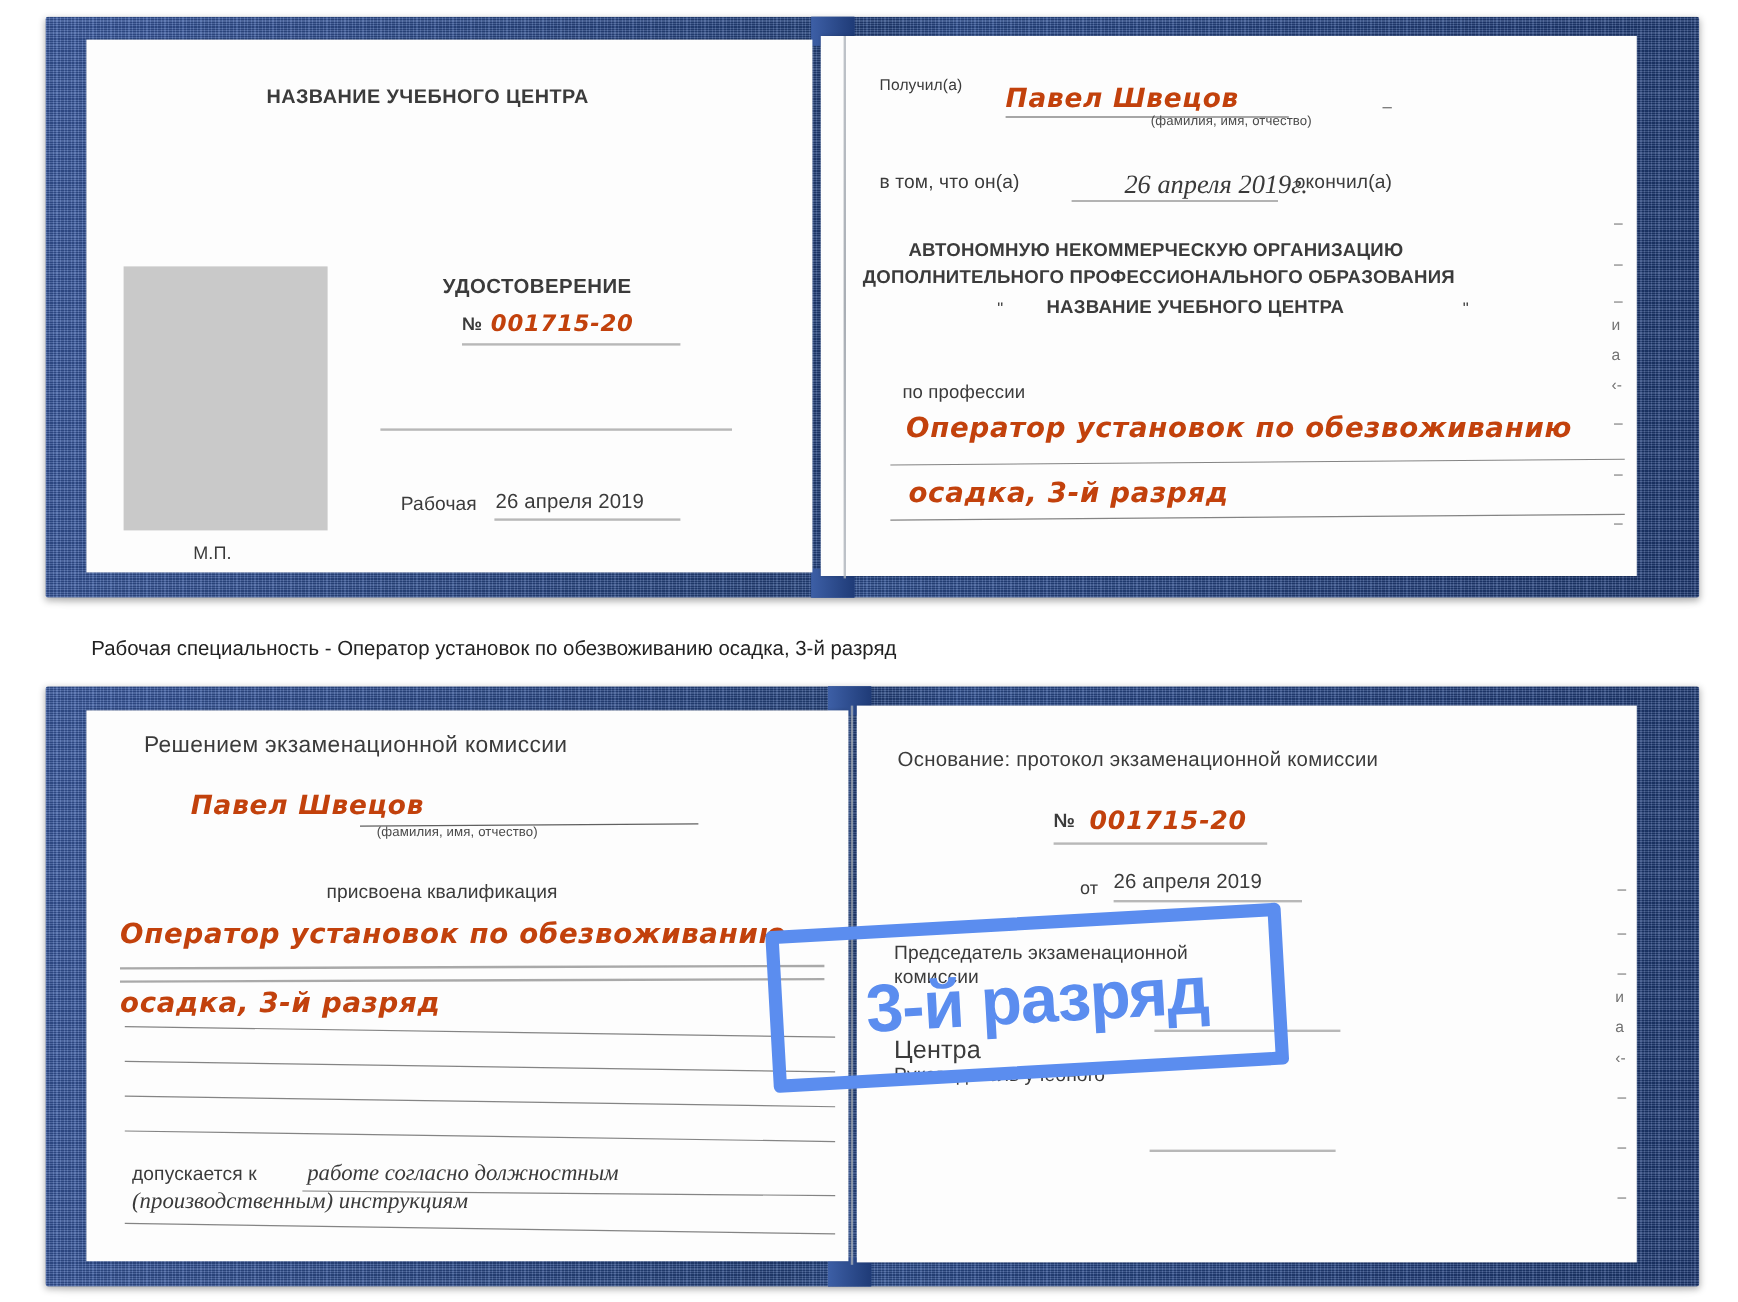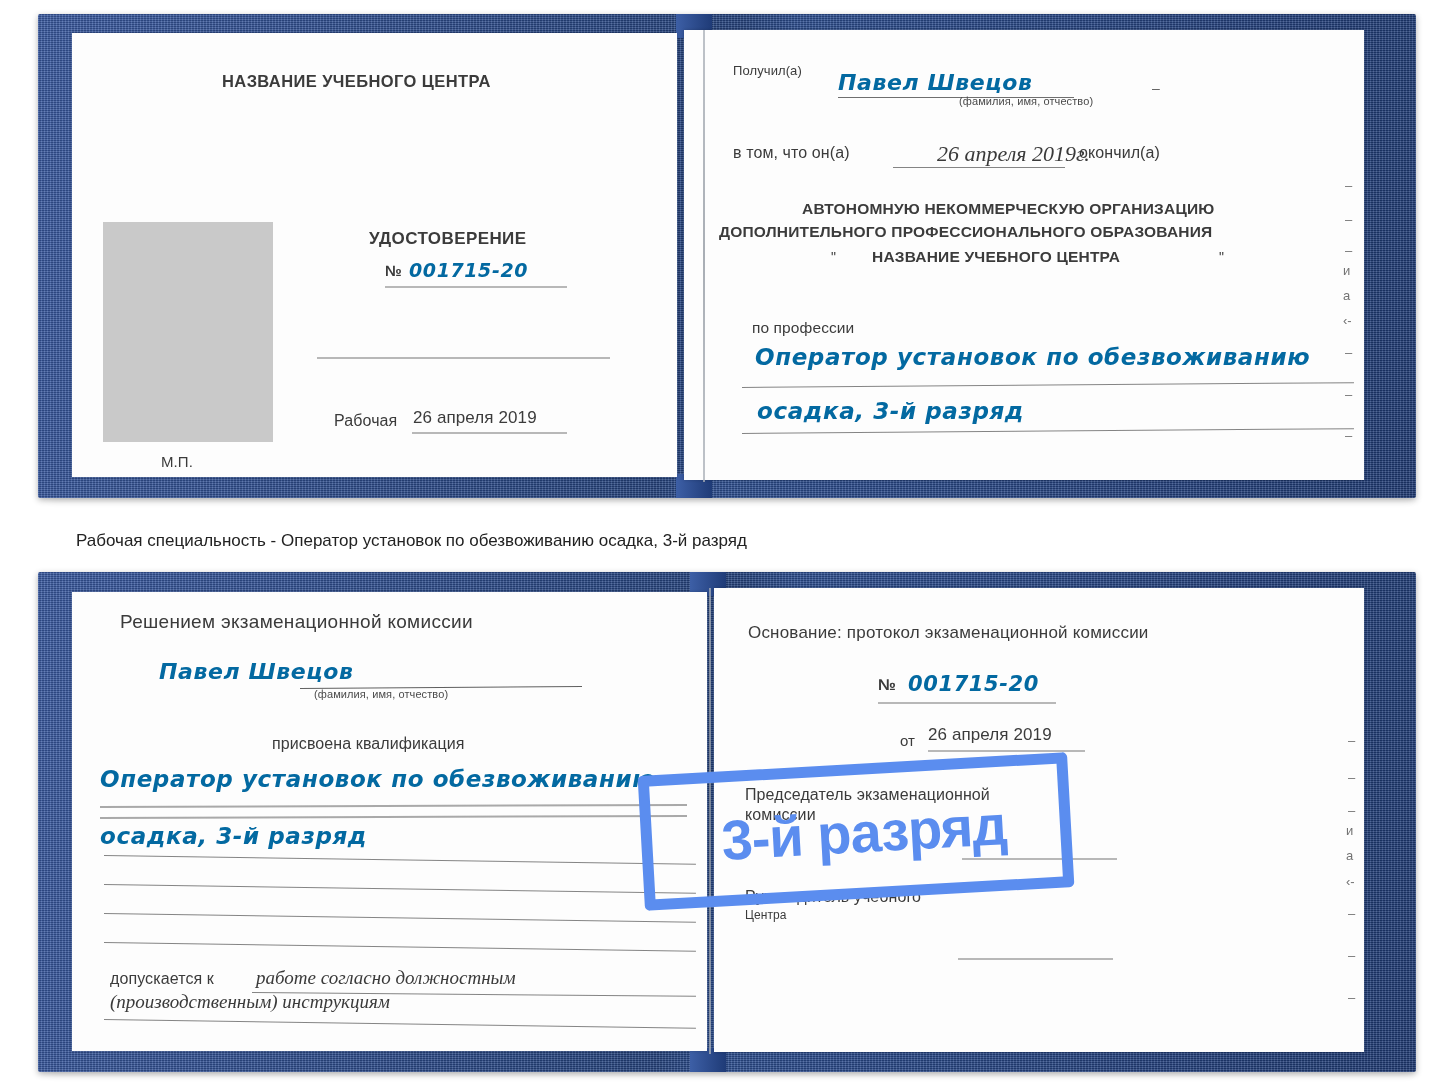--- a/index.html
+++ b/index.html
@@ -59,21 +59,21 @@
     background:#2b4c92;
     background-image:linear-gradient(90deg,#3d5fa6,#1f3b77);
   }
 
   
   .t{position:absolute;color:#3b3b3b;white-space:nowrap;letter-spacing:.1px;}
   .bold{font-weight:bold;}
   .small{font-size:11px;color:#4a4a4a;}
   .hand{
     font-family:"DejaVu Sans", sans-serif;
-    color:#0369a1;
+    color:#c2410c;
     font-style:italic;
     font-weight:600;
     letter-spacing:.6px;
     white-space:nowrap;
     position:absolute;
   }
   .type-it{
     font-family:"Liberation Serif", serif;
     font-style:italic;
     color:#3a3a3a;
@@ -168,21 +168,21 @@
 <div class="hand" style="left:838px;top:70px;font-size:22px;">Павел Швецов</div>
 <div class="rule" style="left:838px;top:97px;width:236px;background:#555;"></div>
 <div class="t small" style="left:959px;top:95px;font-size:11px;">(фамилия, имя, отчество)</div>
 <div class="t" style="left:1152px;top:80px;font-size:14px;color:#666;">–</div>
 
 <div class="t" style="left:733px;top:144px;font-size:16px;">в том, что он(а)</div>
 <div class="type-it" style="left:937px;top:141px;font-size:22px;">26 апреля 2019г.</div>
 <div class="rule" style="left:893px;top:167px;width:172px;"></div>
 <div class="t" style="left:1079px;top:144px;font-size:16px;">окончил(а)</div>
 
-<div class="t bold" style="left:802px;top:200px;font-size:15.5px;letter-spacing:.2px;">АВТОНОМНУЮ НЕКОММЕРЧЕСКУЮ ОРГАНИЗАЦИЮ</div>
+<div class="t bold" style="left:757px;top:200px;font-size:15.5px;letter-spacing:.2px;">АВТОНОМНУЮ НЕКОММЕРЧЕСКУЮ ОРГАНИЗАЦИЮ</div>
 <div class="t bold" style="left:719px;top:223px;font-size:15.5px;letter-spacing:.2px;">ДОПОЛНИТЕЛЬНОГО ПРОФЕССИОНАЛЬНОГО ОБРАЗОВАНИЯ</div>
 <div class="t" style="left:831px;top:249px;font-size:14px;">"</div>
 <div class="t bold" style="left:872px;top:248px;font-size:15.5px;letter-spacing:.2px;">НАЗВАНИЕ УЧЕБНОГО ЦЕНТРА</div>
 <div class="t" style="left:1219px;top:249px;font-size:14px;">"</div>
 
 <div class="t" style="left:752px;top:319px;font-size:15.5px;">по профессии</div>
 <div class="hand" style="left:755px;top:344px;font-size:23px;">Оператор установок по обезвоживанию</div>
 <div class="rule" style="left:742px;top:387px;width:612px;transform:rotate(-0.45deg);transform-origin:left center;"></div>
 <div class="hand" style="left:757px;top:398px;font-size:23px;">осадка, 3-й разряд</div>
 <div class="rule" style="left:742px;top:433px;width:612px;transform:rotate(-0.45deg);transform-origin:left center;"></div>
@@ -242,21 +242,21 @@
 
 <div class="t" style="left:900px;top:732px;font-size:15px;">от</div>
 <div class="t" style="left:928px;top:725px;font-size:17px;">26 апреля 2019</div>
 <div class="rule-lt" style="left:928px;top:750px;width:157px;"></div>
 
 <div class="t" style="left:745px;top:786px;font-size:16px;">Председатель экзаменационной</div>
 <div class="t" style="left:745px;top:806px;font-size:16px;">комиссии</div>
 <div class="rule-lt" style="left:962px;top:858px;width:155px;"></div>
 
 <div class="t" style="left:745px;top:888px;font-size:16px;">Руководитель учебного</div>
-<div class="t" style="left:745px;top:908px;font-size:12px;">Центра</div>
+<div class="t" style="left:745px;top:864px;font-size:21px;">Центра</div>
 <div class="rule-lt" style="left:958px;top:958px;width:155px;"></div>
 
 <div>
   <div class="frag" style="left:1348px;top:733px;">–</div>
   <div class="frag" style="left:1348px;top:770px;">–</div>
   <div class="frag" style="left:1348px;top:803px;">–</div>
   <div class="frag" style="left:1346px;top:823px;">и</div>
   <div class="frag" style="left:1346px;top:848px;">а</div>
   <div class="frag" style="left:1346px;top:874px;">‹-</div>
   <div class="frag" style="left:1348px;top:906px;">–</div>

